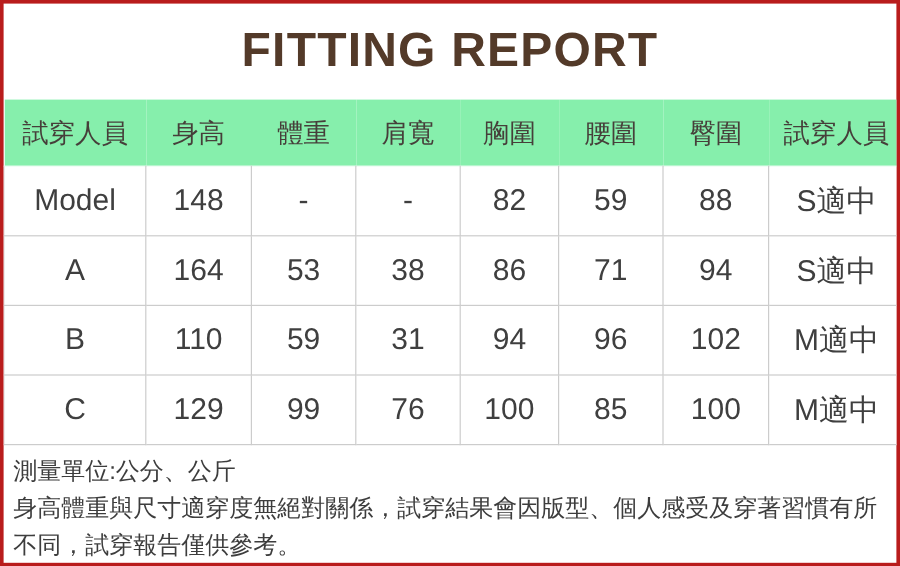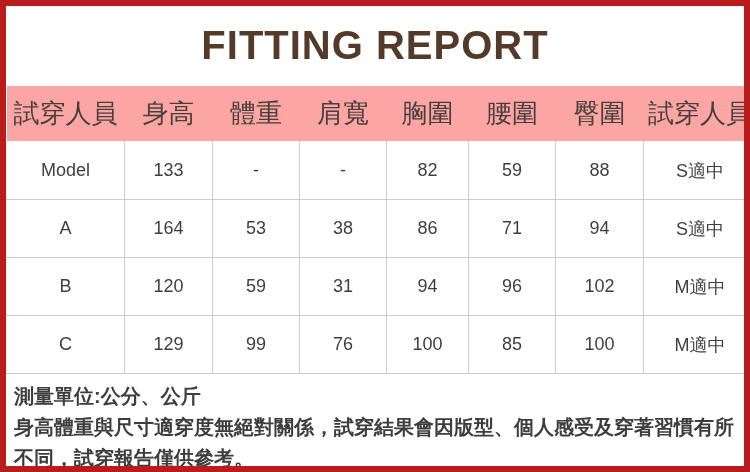--- a/index.html
+++ b/index.html
@@ -1,70 +1,69 @@
 <!DOCTYPE html>
 <html><head>
 <meta charset="utf-8">
 <style>
   html, body { margin: 0; padding: 0; background: #fff; }
   .page {
     width: 750px;
     height: 472px;
     box-sizing: border-box;
-    border: 6px solid #b91c1c;
+    border: 3px solid #b91c1c;
     background: #ffffff;
     font-family: "Liberation Sans", "DejaVu Sans", sans-serif;
     overflow: hidden;
     position: relative;
   }
   .title {
     height: 80px;
     line-height: 78px;
     text-align: center;
     font-size: 40px;
     font-weight: 700;
     letter-spacing: 1px;
     color: #533a29;
   }
   table.fit {
     width: 100%;
     border-collapse: collapse;
     table-layout: fixed;
   }
   table.fit thead th {
-    background: #fca5a5;
+    background: #86efac;
     border: none;
     height: 55px;
-    font-size: 26px;
+    font-size: 22px;
     font-weight: 400;
     color: #463f3a;
     text-align: center;
     vertical-align: middle;
     padding: 0;
   }
   table.fit tbody td {
     border: 1px solid #cccccc;
     height: 57px;
-    font-size: 18px;
+    font-size: 25px;
     font-weight: 400;
     color: #3f3f3f;
     text-align: center;
     vertical-align: middle;
     background: #ffffff;
     padding: 0;
   }
   table.fit tbody tr td:first-child { border-left-color: #e6e6e6; }
   table.fit tbody tr td:last-child  { border-right-color: #e6e6e6; }
   table.fit tbody tr:first-child td { border-top-color: #ffffff; }
   .notes {
     padding: 7px 10px 0 8px;
     font-size: 20px;
     line-height: 1.55;
     color: #3d3d3d;
-    font-weight: bold;
   }
   .notes p { margin: 0; }
 </style>
 </head>
 <body>
 
 <div class="page">
 
   <div class="title">FITTING REPORT</div>
 
@@ -87,41 +86,41 @@
         <th>肩寬</th>
         <th>胸圍</th>
         <th>腰圍</th>
         <th>臀圍</th>
         <th>試穿人員</th>
       </tr>
     </thead>
     <tbody>
       <tr>
         <td>Model</td>
-        <td>133</td>
+        <td>148</td>
         <td>-</td>
         <td>-</td>
         <td>82</td>
         <td>59</td>
         <td>88</td>
         <td>S適中</td>
       </tr>
       <tr>
         <td>A</td>
         <td>164</td>
         <td>53</td>
         <td>38</td>
         <td>86</td>
         <td>71</td>
         <td>94</td>
         <td>S適中</td>
       </tr>
       <tr>
         <td>B</td>
-        <td>120</td>
+        <td>110</td>
         <td>59</td>
         <td>31</td>
         <td>94</td>
         <td>96</td>
         <td>102</td>
         <td>M適中</td>
       </tr>
       <tr>
         <td>C</td>
         <td>129</td>

